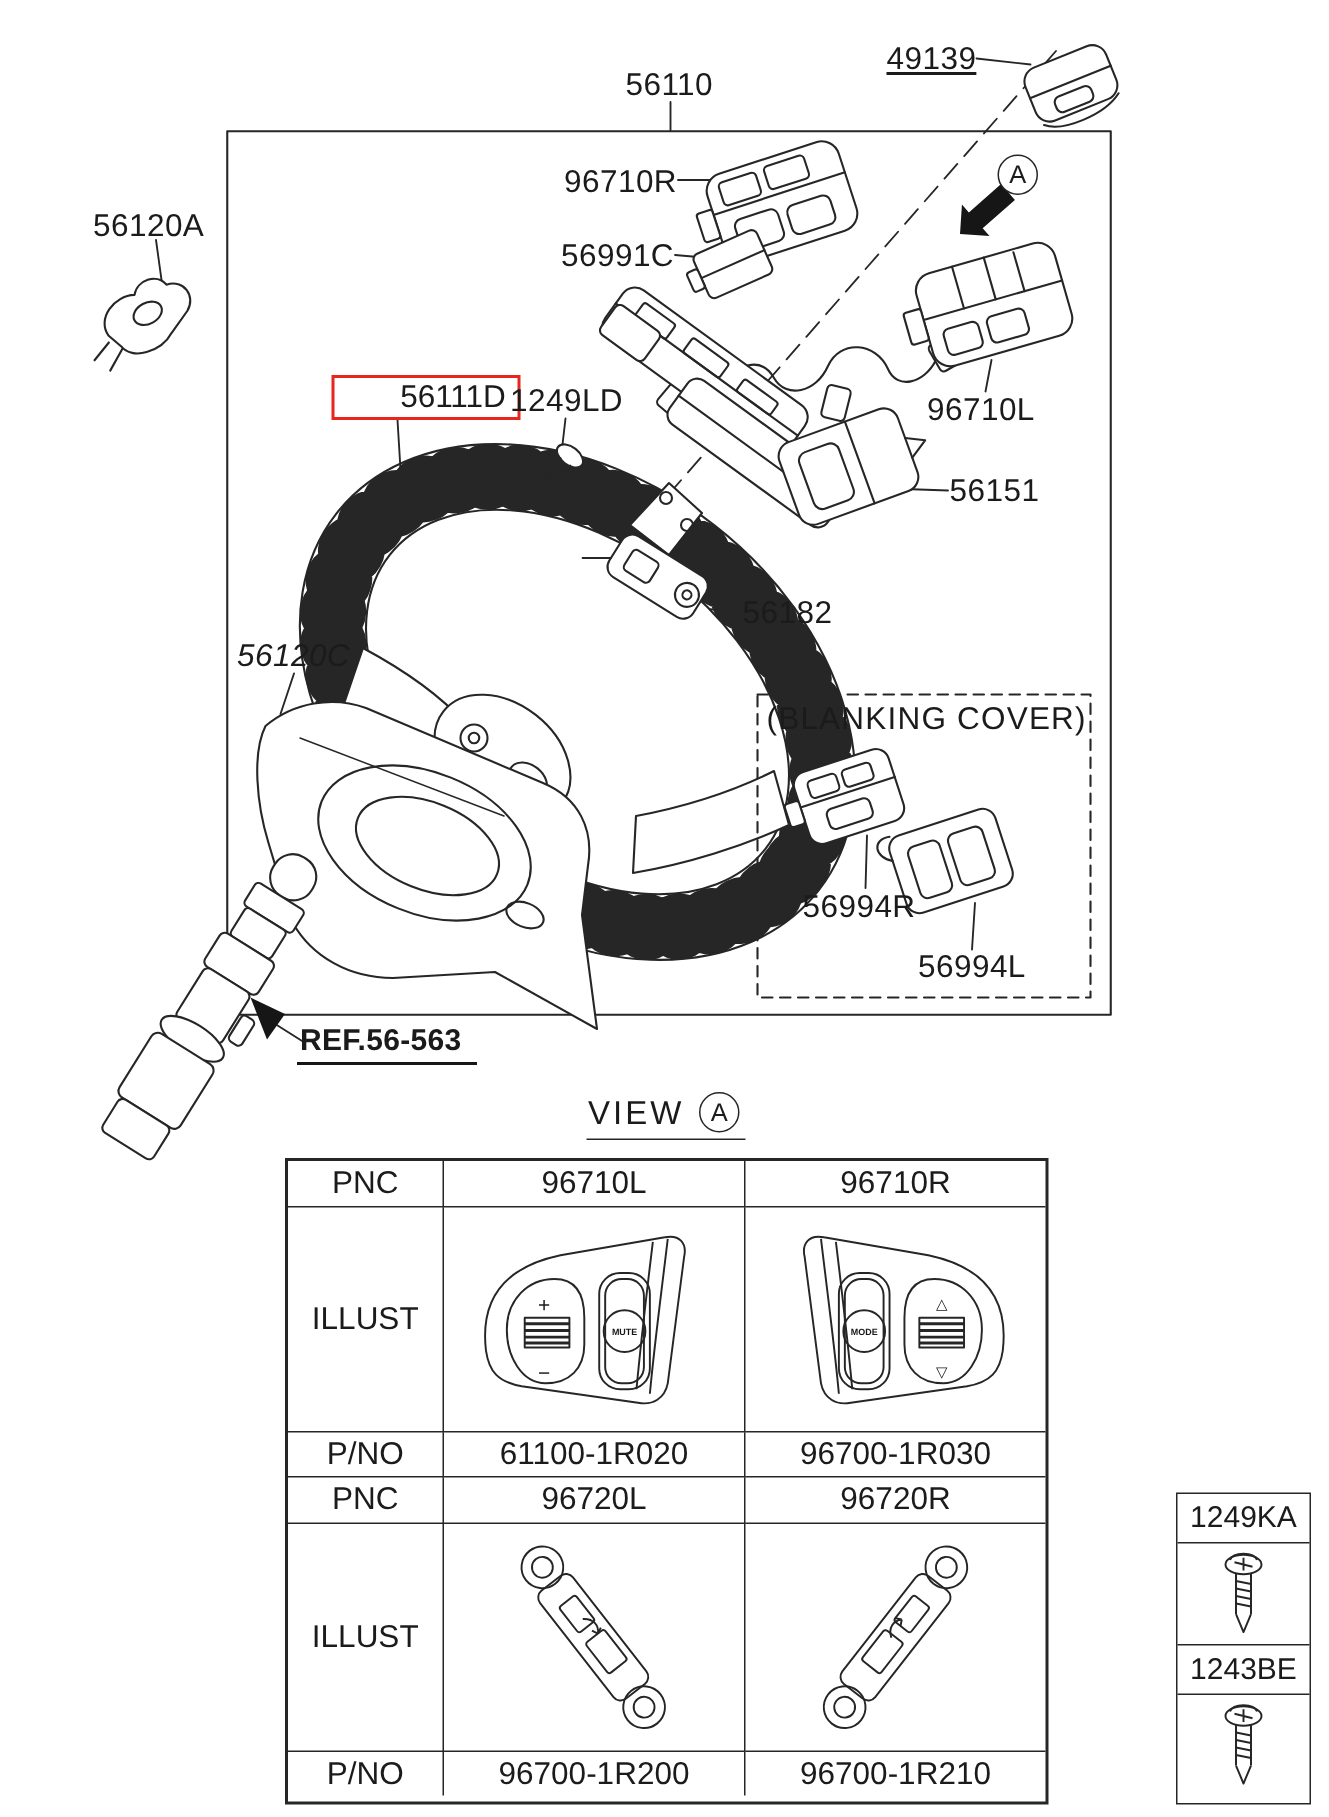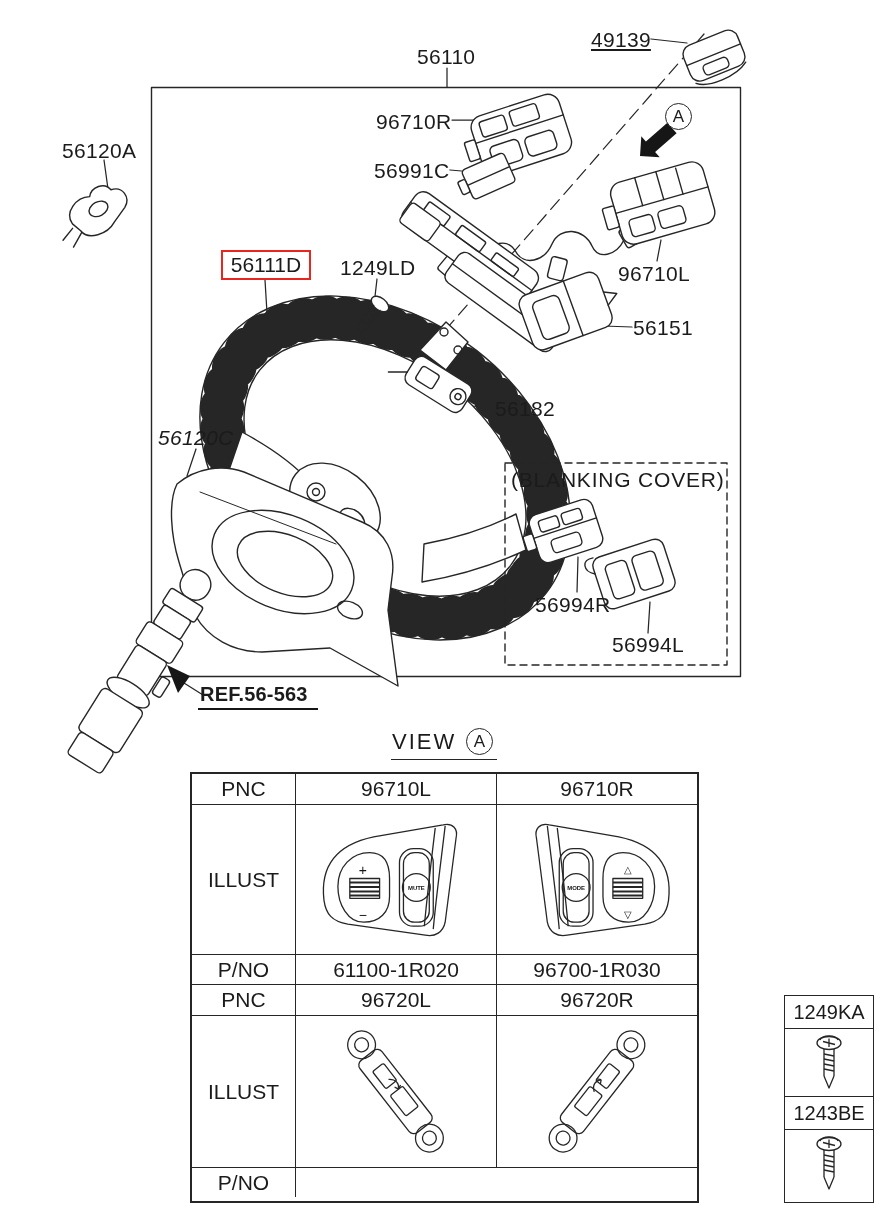--- a/index.html
+++ b/index.html
@@ -230,21 +230,21 @@
       <path d="M-37,-12 C-48,-18 -46,-30 -34,-28"></path>
     </g>
   </g>
 </svg>
 
 <div class="plabel" style="left:417px;top:45px;">56110</div>
 <div class="plabel" style="left:591px;top:28px;text-decoration:underline;">49139</div>
 <div class="plabel" style="left:62px;top:139px;">56120A</div>
 <div class="plabel" style="left:376px;top:110px;">96710R</div>
 <div class="plabel" style="left:374px;top:159px;">56991C</div>
-<div class="hl-box" style="left: 221px; top: 250px; border-color: rgb(232, 38, 29);">
+<div class="hl-box" style="left: 221px; top: 250px; border-color: rgb(232, 38, 29); padding-left: 36px;">
   <span>56111D</span>
 </div>
 <div class="plabel" style="left:340px;top:256px;">1249LD</div>
 <div class="plabel" style="left:618px;top:262px;">96710L</div>
 <div class="plabel" style="left:633px;top:316px;">56151</div>
 <div class="plabel" style="left:495px;top:397px;">56182</div>
 <div class="plabel" style="left:158px;top:426px;font-style:italic;">56120C</div>
 <div class="plabel" style="left:511px;top:468px;letter-spacing:.8px;">(BLANKING COVER)</div>
 <div class="plabel" style="left:535px;top:593px;">56994R</div>
 <div class="plabel" style="left:612px;top:633px;">56994L</div>
@@ -331,20 +331,22 @@
         <rect x="-26" y="-9" width="26" height="16" rx="2"></rect>
         <rect x="8" y="-8" width="22" height="14" rx="2"></rect>
         <circle cx="-58" cy="2" r="14"></circle>
           <circle cx="-58" cy="2" r="7"></circle>
         <path d="M-2,-2 C2,-8 8,-8 12,-4 M12,-4 L8,-2 M12,-4 L10,-8"></path>
       </g>
     </svg>
   </div>
 
   <div class="lastr">P/NO</div>
+  <div class="lastr">96700-1R200</div>
+  <div class="lastc lastr">96700-1R210</div>
 </div>
 
 <div class="ftable">
   <div>1249KA</div>
   <div>
     <svg width="36" height="62" viewBox="0 0 36 62">
       <g style="stroke:#262626;fill:none;stroke-width:1.3;stroke-linejoin:round;">
         <ellipse cx="18" cy="11" rx="12" ry="6.5"></ellipse>
         <path d="M9,8 C11,2.5 25,2.5 27,8"></path>
         <path d="M12,9.5 L24,12.5 M18,6.5 L18,15"></path>

